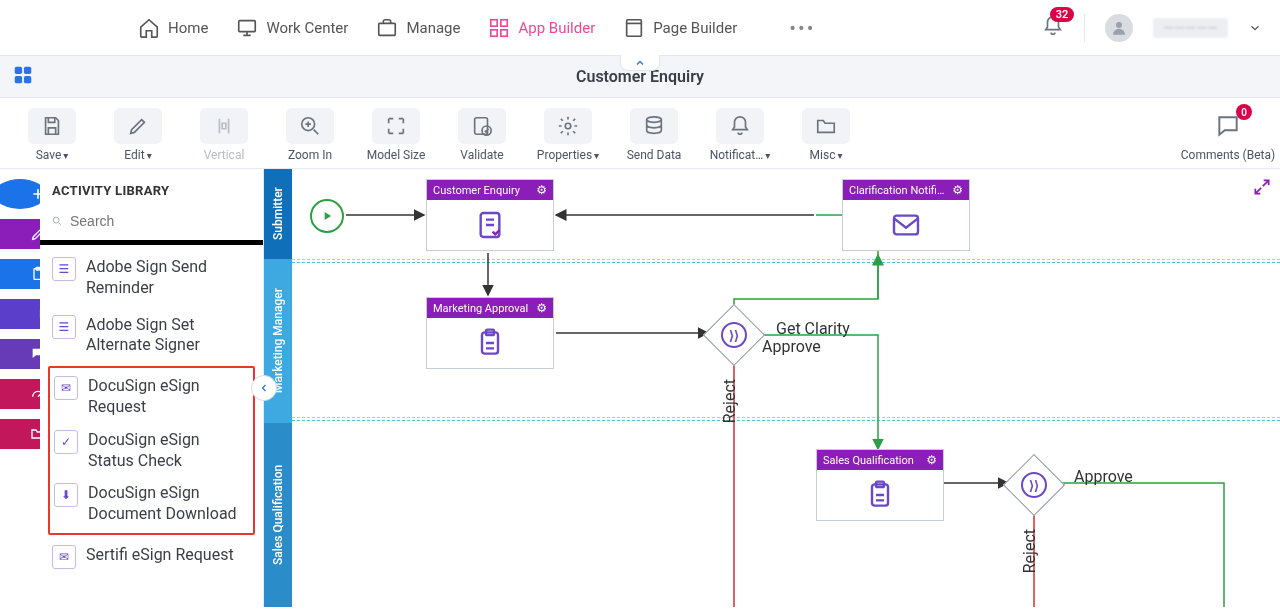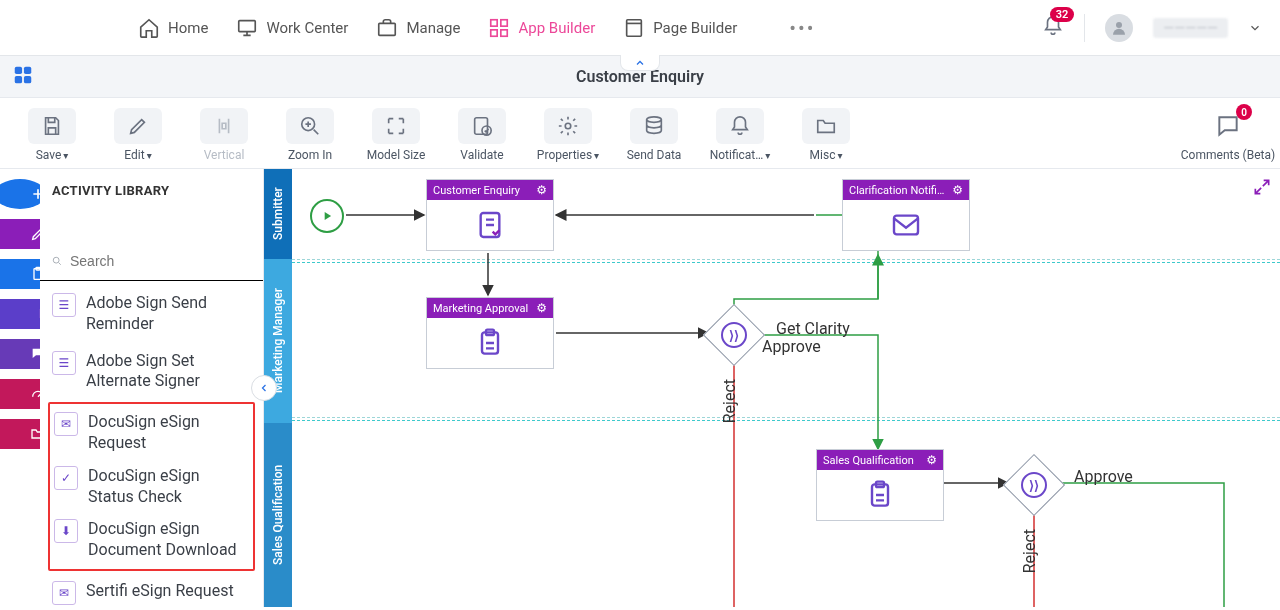--- a/index.html
+++ b/index.html
@@ -49,21 +49,21 @@
 .mbtn.pen { background:#8b1eb8; }
 .mbtn.clip { background:#1a73e8; }
 .mbtn.txt { background:#5b3ec9; }
 .mbtn.chat { background:#673ab7; }
 .mbtn.chart { background:#c2185b; }
 .mbtn.folder { background:#c2185b; }
 
 
 .panel { width:224px; border-right:1px solid #e6e9ee; background:#fff; display:flex; flex-direction:column; position:relative;}
 .panel-h { font-weight:700; font-size:13px; letter-spacing:0.3px; padding:14px 12px 10px; color:#333;}
-.search { display:flex; align-items:center; gap:8px; padding:4px 12px 10px; color:#9aa1aa; border-bottom:1px solid #000000;margin-top:40px;}
+.search { display:flex; align-items:center; gap:8px; padding:4px 12px 10px; color:#9aa1aa; border-bottom:5px solid #000000;}
 .search input { border:none; outline:none; font-size:14px; flex:1; color:#555; }
 .alist { overflow-y:auto; flex:1; padding:4px 0;}
 .aitem { display:flex; align-items:flex-start; gap:10px; padding:8px 12px; cursor:grab; }
 .aitem .aico { width:24px; height:24px; flex-shrink:0; display:flex; align-items:center; justify-content:center; color:#6b47c9; border:1px solid #cbb8e8; border-radius:3px; font-size:12px; background:#fff;}
 .aitem .atxt { font-size:16px; color:#3a3f47; line-height:1.3; }
 .hl-box { border:2px solid #e33; border-radius:2px; margin:2px 8px; padding:2px 0;}
 .hl-box .aitem { padding:6px 4px; }
 .collapse-handle { position:absolute; right:-14px; top:50%; transform:translateY(-50%); width:26px; height:26px; border:1px solid #d9dde2; background:#fff; border-radius:50%; display:flex; align-items:center; justify-content:center; color:#2a72e5; cursor:pointer; z-index:10;}
 
 

